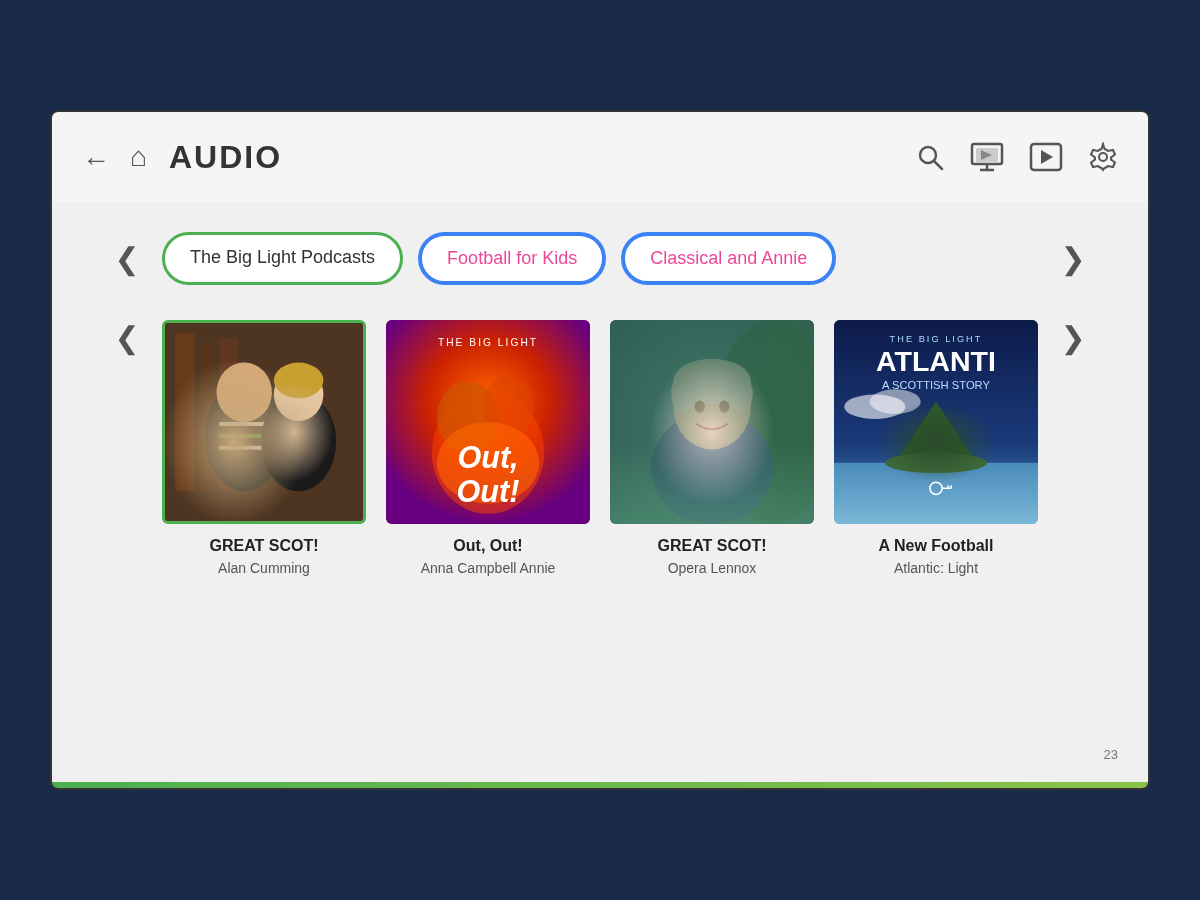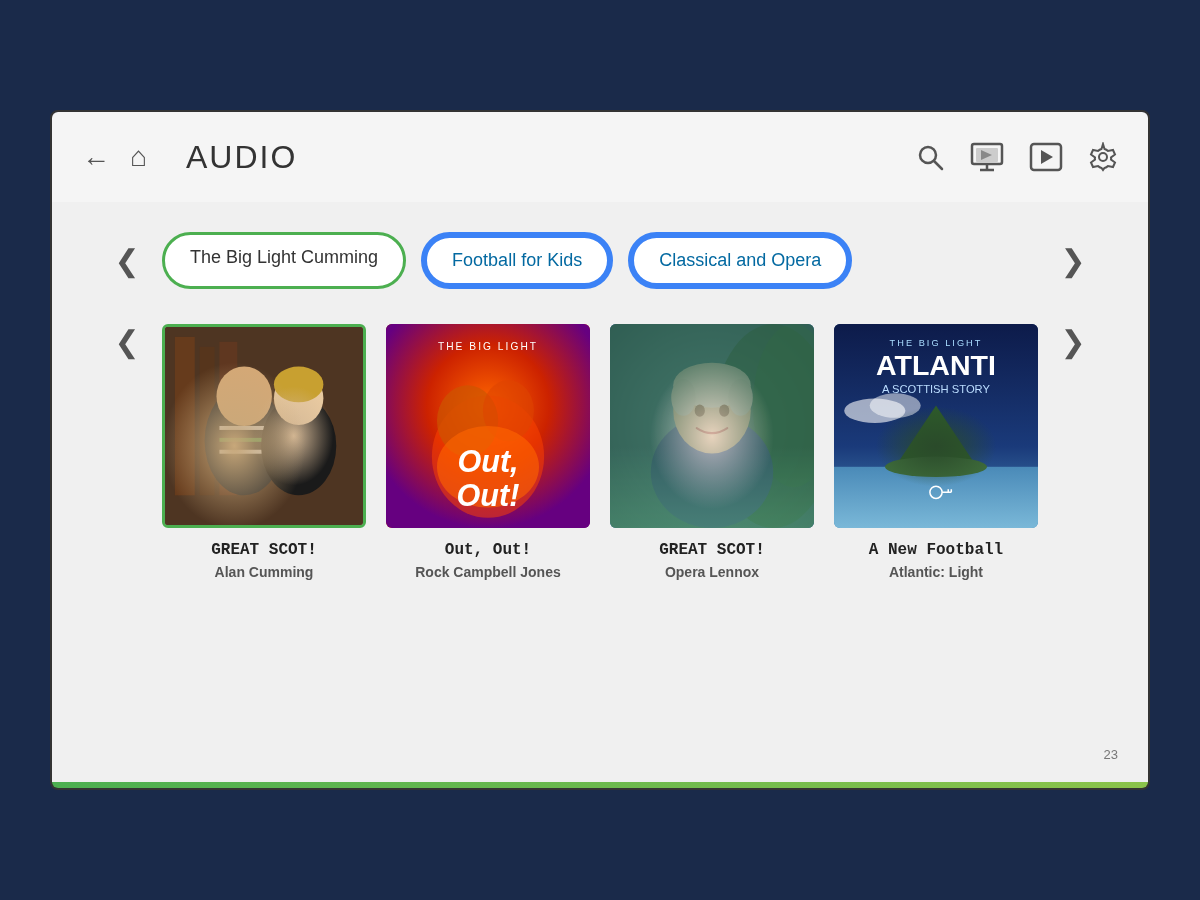--- a/index.html
+++ b/index.html
@@ -45,24 +45,24 @@
     }
 
     .header-left {
       display: flex;
       align-items: center;
       gap: 20px;
     }
 
     .header-title {
       font-size: 32px;
-      font-weight: normal;
+      font-weight: bold;
       color: #333;
       letter-spacing: 2px;
-      margin-left: 19px;
+      margin-left: 2px;
     }
 
     .nav-icon {
       font-size: 28px;
       color: #555;
       cursor: pointer;
     }
 
     .header-right {
       display: flex;
@@ -105,25 +105,25 @@
     }
 
     .cat-pills {
       display: flex;
       gap: 15px;
       overflow: hidden;
       flex: 1;
     }
 
     .pill {
-      border: 6px solid #3b82f6;
+      border: 4px solid #3b82f6;
       border-radius: 50px;
       padding: 12px 25px;
       font-size: 18px;
-      color: #0369a1;
+      color: #ec4899;
       background: white;
       cursor: pointer;
       white-space: nowrap;
       flex-shrink: 0;
     }
 
     .pill.active {
       border-color: #4caf50;
       border-width: 3px;
       color: #333;
@@ -238,29 +238,27 @@
       background: radial-gradient(ellipse, #2a4a2a 0%, transparent 70%);
       border-radius: 50%;
     }
 
     .card-title {
       font-size: 16px;
       font-weight: bold;
       color: #222;
       text-align: center;
       line-height: 1.3;
-      font-family: Liberation Mono, monospace;
     }
 
     .card-subtitle {
       font-size: 14px;
       color: #555;
       text-align: center;
       margin-top: 3px;
-      font-weight: bold;
     }
 
     .page-number {
       position: absolute;
       bottom: 20px;
       right: 30px;
       font-size: 13px;
       color: #777;
     }
   </style>
@@ -304,23 +302,23 @@
         </svg>
       </span>
     </div>
   </div>
 
   <div class="content-area">
 
     <div class="categories">
       <span class="arrow-btn">❮</span>
       <div class="cat-pills">
-        <div class="pill active">The Big Light Cumming</div>
+        <div class="pill active">The Big Light Podcasts</div>
         <div class="pill">Football for Kids</div>
-        <div class="pill">Classical and Opera</div>
+        <div class="pill">Classical and Annie</div>
       </div>
       <span class="arrow-btn">❯</span>
     </div>
 
     <div class="media-row">
       <span class="arrow-btn">❮</span>
 
       <div class="media-cards">
 
         <div class="media-card">
@@ -372,21 +370,21 @@
 
                 <ellipse cx="100" cy="140" rx="50" ry="40" fill="#ff6600" opacity="0.6"></ellipse>
 
                 <text x="100" y="145" font-size="30" font-weight="900" fill="white" text-anchor="middle" font-style="italic" font-family="Arial">Out,</text>
                 <text x="100" y="178" font-size="30" font-weight="900" fill="white" text-anchor="middle" font-style="italic" font-family="Arial">Out!</text>
                 <text x="100" y="25" font-size="10" fill="white" text-anchor="middle" letter-spacing="2" font-family="Arial">THE BIG LIGHT</text>
               </svg>
             </div>
           </div>
           <div class="card-title">Out, Out!</div>
-          <div class="card-subtitle">Rock Campbell Jones</div>
+          <div class="card-subtitle">Anna Campbell Annie</div>
         </div>
 
         <div class="media-card">
           <div class="card-image">
             <div class="img-great-scot-annie">
               <svg width="100%" height="100%" viewBox="0 0 200 200" preserveAspectRatio="xMidYMid slice">
                 <defs>
                   <radialGradient id="rg2" cx="50%" cy="50%" r="70%">
                     <stop offset="0%" stop-color="#7ab8d4"></stop>
                     <stop offset="100%" stop-color="#3a6a8a"></stop>

